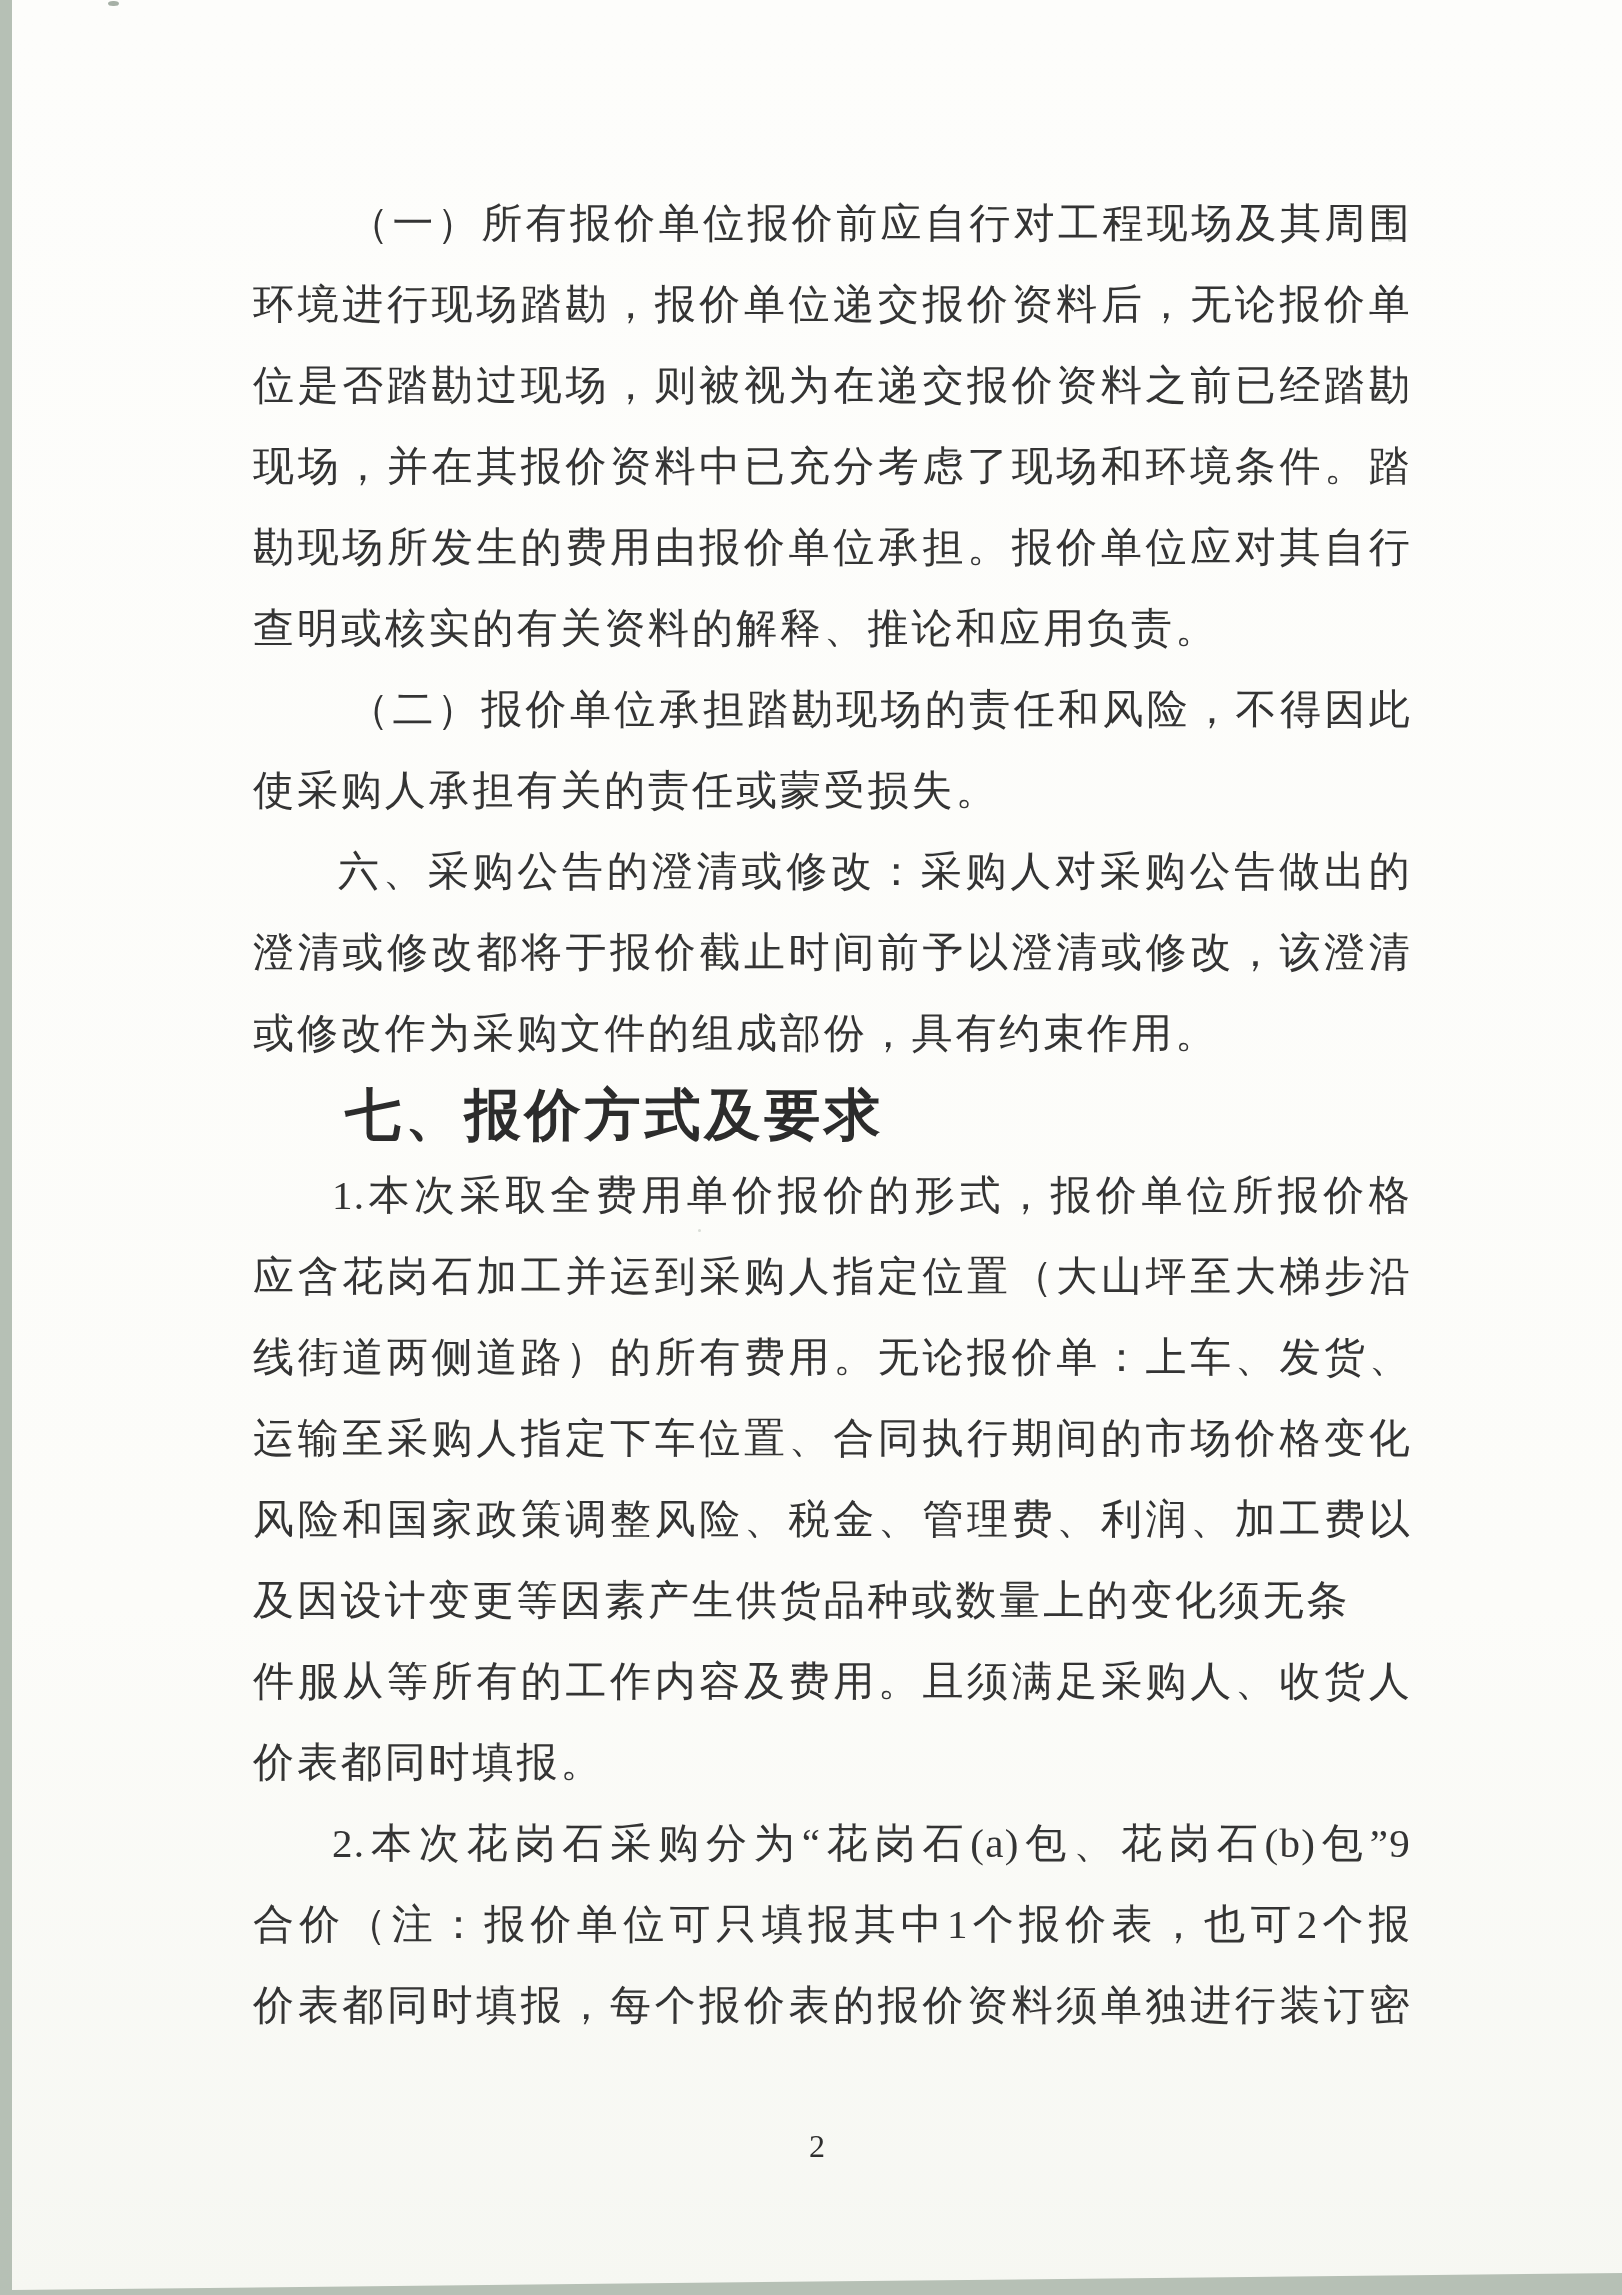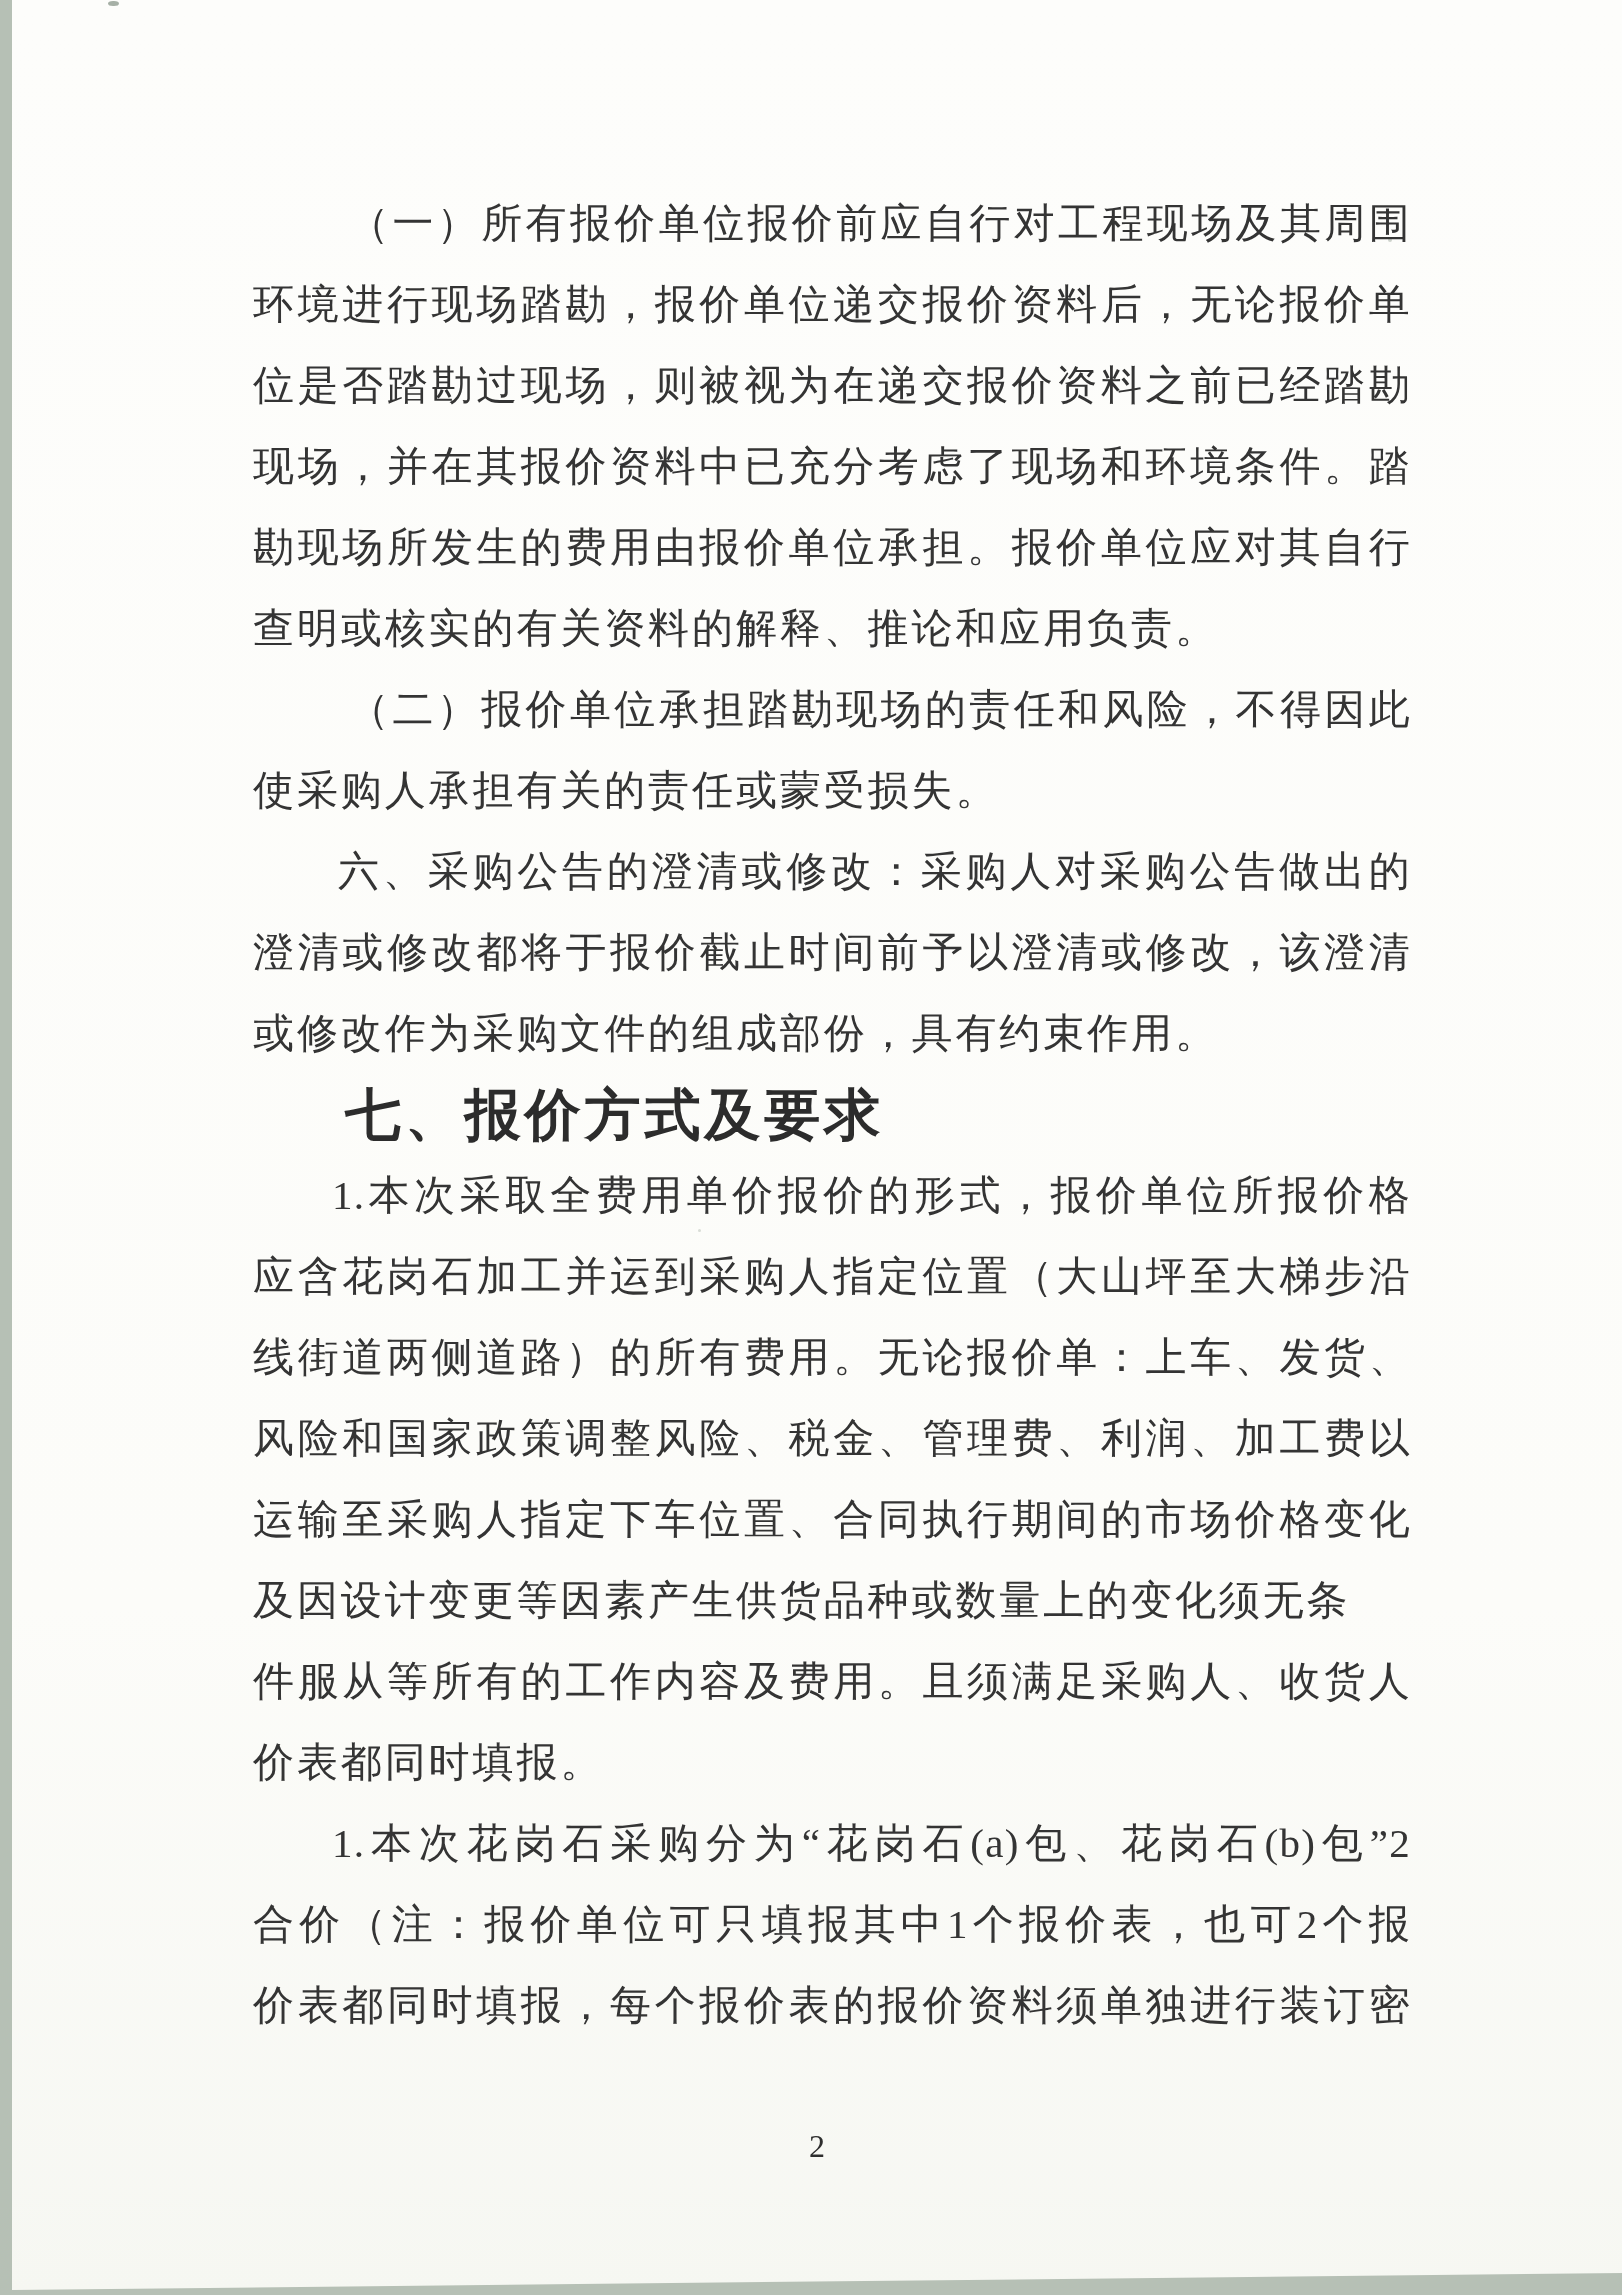--- a/index.html
+++ b/index.html
@@ -94,26 +94,26 @@
     <div class="line">查明或核实的有关资料的解释、推论和应用负责。</div>
     <div class="line j i-paren">（二）报价单位承担踏勘现场的责任和风险，不得因此</div>
     <div class="line">使采购人承担有关的责任或蒙受损失。</div>
     <div class="line j i-sec">六、采购公告的澄清或修改：采购人对采购公告做出的</div>
     <div class="line j">澄清或修改都将于报价截止时间前予以澄清或修改，该澄清</div>
     <div class="line">或修改作为采购文件的组成部份，具有约束作用。</div>
     <div class="line head i-head">七、报价方式及要求</div>
     <div class="line j i-num">1.本次采取全费用单价报价的形式，报价单位所报价格</div>
     <div class="line j">应含花岗石加工并运到采购人指定位置（大山坪至大梯步沿</div>
     <div class="line j">线街道两侧道路）的所有费用。无论报价单：上车、发货、</div>
+    <div class="line j">运输至采购人指定下车位置、合同执行期间的市场价格变化</div>
     <div class="line j">风险和国家政策调整风险、税金、管理费、利润、加工费以</div>
-    <div class="line j">运输至采购人指定下车位置、合同执行期间的市场价格变化</div>
     <div class="line">及因设计变更等因素产生供货品种或数量上的变化须无条</div>
     <div class="line j">件服从等所有的工作内容及费用。且须满足采购人、收货人</div>
     <div class="line">价表都同时填报。</div>
-    <div class="line j i-num">1.本次花岗石采购分为“花岗石(a)包、花岗石(b)包”2</div>
+    <div class="line j i-num">2.本次花岗石采购分为“花岗石(a)包、花岗石(b)包”9</div>
     <div class="line j">合价（注：报价单位可只填报其中1个报价表，也可2个报</div>
     <div class="line j">价表都同时填报，每个报价表的报价资料须单独进行装订密</div>
   </div>
 
   <div class="pagenum">2</div>
 
 </div>
 
 
 </body></html>

